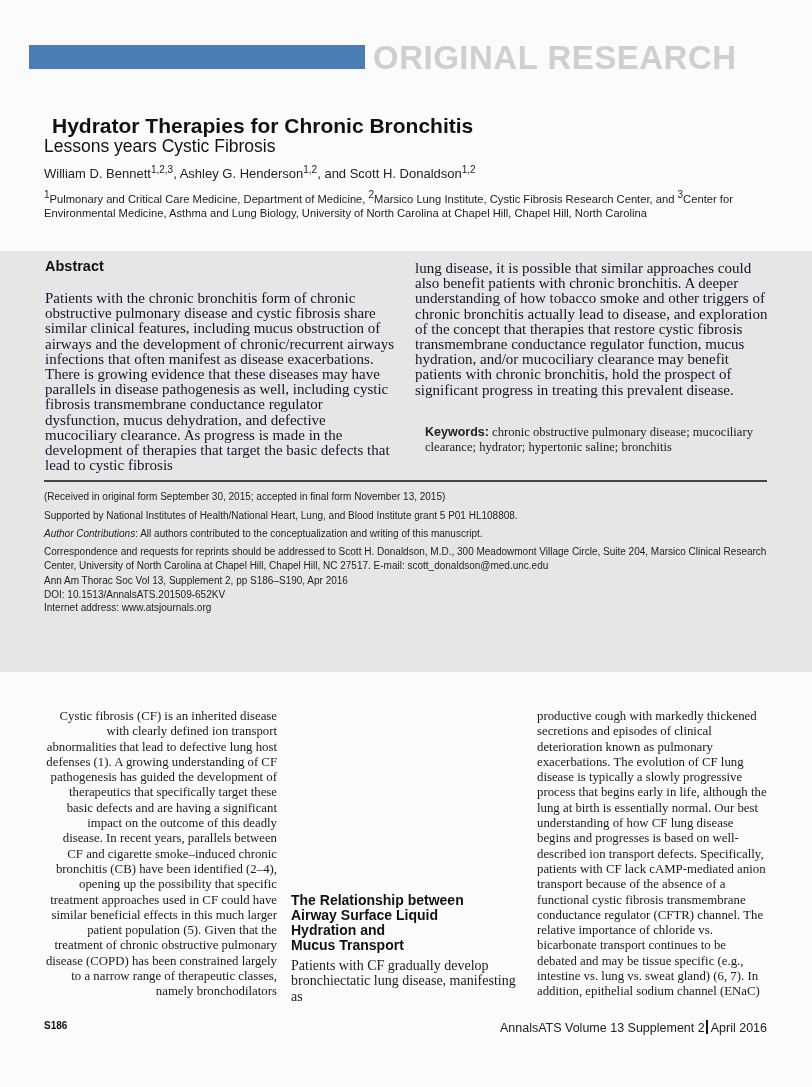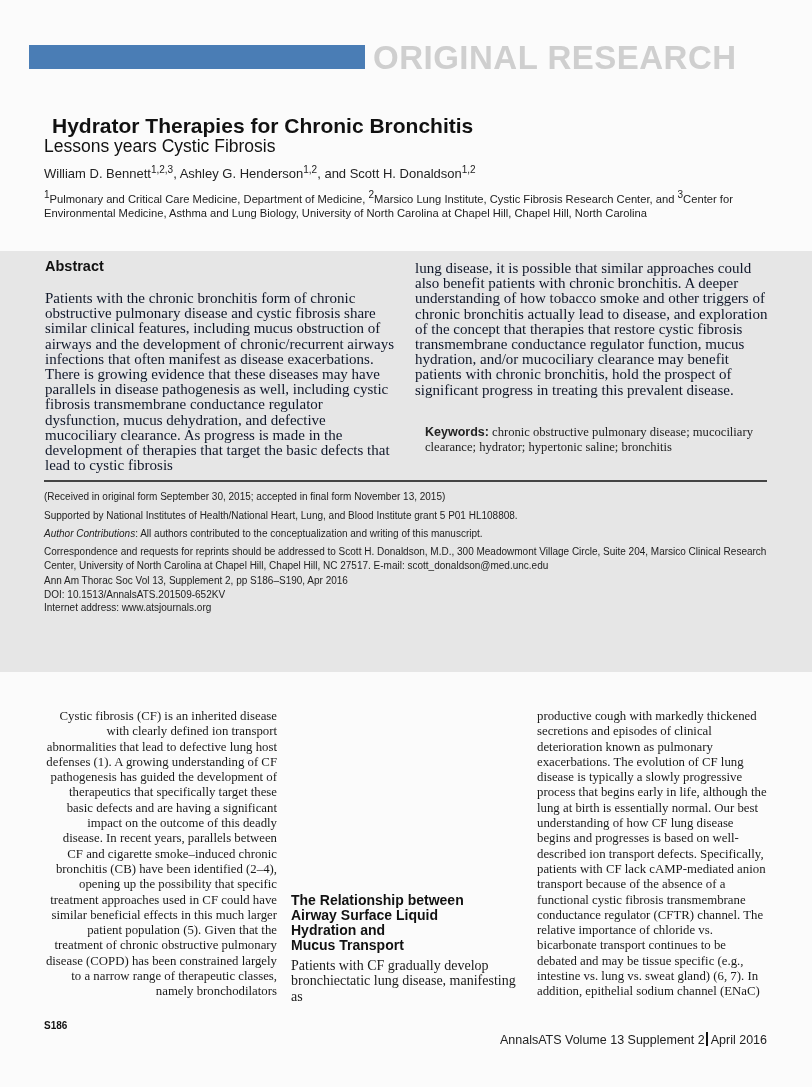--- a/index.html
+++ b/index.html
@@ -62,21 +62,21 @@
       position: absolute; left: 291px; top: 893px; width: 232px;
       font-family: "Liberation Sans", sans-serif; font-weight: bold; font-size: 14px; line-height: 15px; color: #111;
     }
     .c2b { position: absolute; left: 291px; top: 958px; width: 232px; font-size: 14px; line-height: 15.3px; }
     .footer-left {
       position: absolute; left: 44px; top: 1020px;
       font-family: "Liberation Sans", sans-serif; font-weight: bold; font-size: 10px; color: #111;
     }
     .footer-right {
       position: absolute; right: 45px; top: 1020px;
-      font-family: "Liberation Sans", sans-serif; font-size: 12.5px; color: #222; white-space: nowrap; margin-top: 12px;
+      font-family: "Liberation Sans", sans-serif; font-size: 12.5px; color: #222; white-space: nowrap;
     }
     .footer-sep { display: inline-block; width: 2px; height: 14px; background: #111; vertical-align: -2px; margin: 0 3px 0 1px; }
   </style>
 </head>
 <body>
 
 <div class="banner-bar"></div>
 <div class="banner-text">ORIGINAL RESEARCH</div>
 
 <h1 class="title" style="margin:8px">Hydrator Therapies for Chronic Bronchitis</h1>

